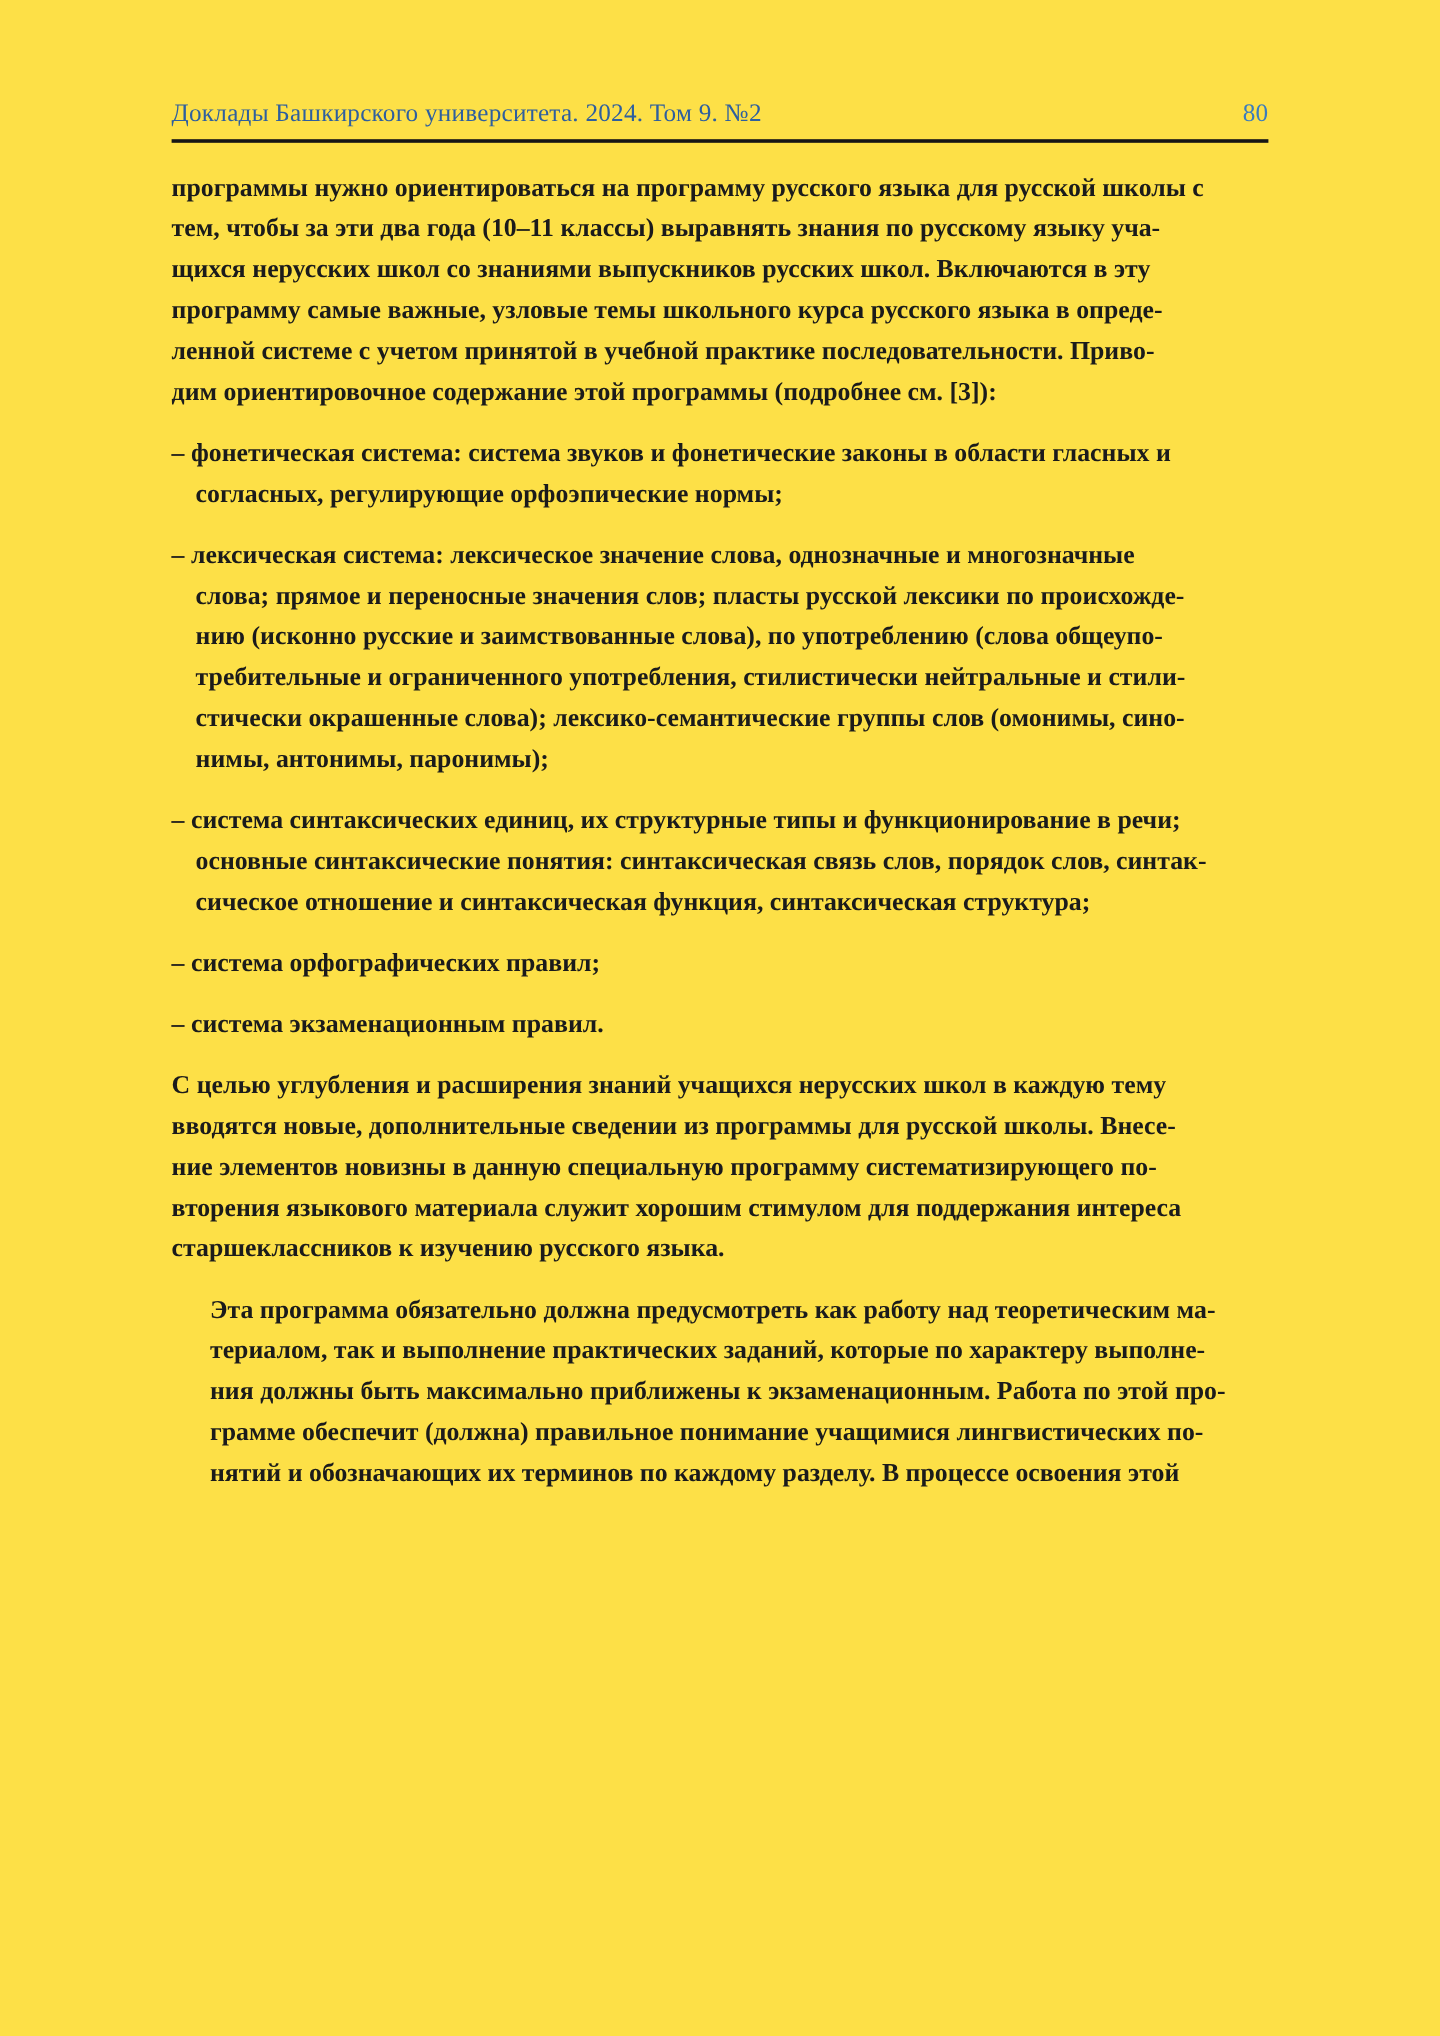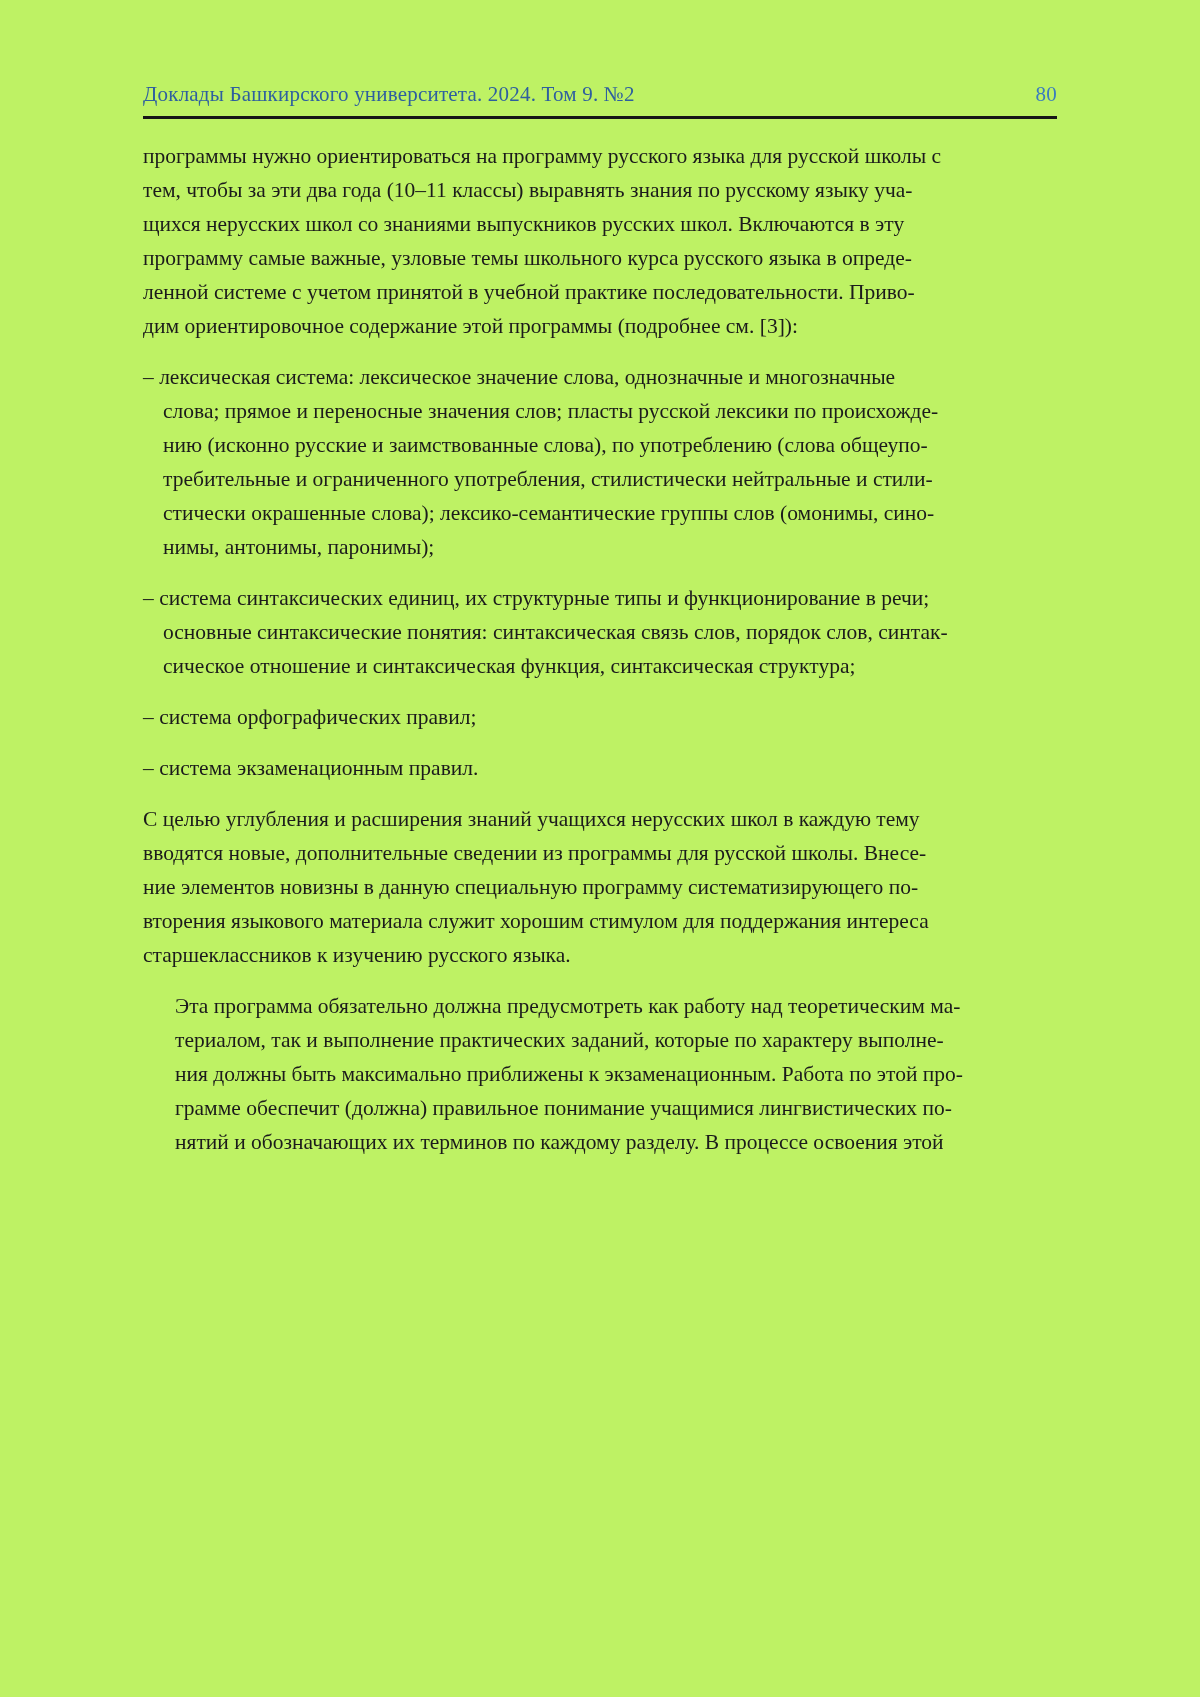--- a/index.html
+++ b/index.html
@@ -10,21 +10,21 @@
   body {
     width: 1200px;
     height: 1697px;
     font-family: "Liberation Serif", "DejaVu Serif", serif;
     position: relative;
     overflow: hidden;
   }
   .sheet {
     position: absolute;
     inset: 0;
-    background: #bef264;
+    background: #fde047;
   }
   .page-header {
     position: absolute;
     left: 143px;
     right: 143px;
     top: 82px;
     display: flex;
     justify-content: space-between;
     align-items: baseline;
     font-size: 21px;
@@ -45,20 +45,21 @@
   }
   .body-text {
     position: absolute;
     left: 143px;
     width: 916px;
     top: 139px;
     font-size: 21.5px;
     line-height: 34px;
     color: #1b1b1b;
     text-align: left;
+    font-weight: bold;
   }
   .para {
     margin: 0 0 17px 0;
     white-space: pre-line;
   }
   .bullet {
     margin: 0 0 17px 0;
     white-space: pre-line;
     padding-left: 20px;
     text-indent: -20px;
@@ -78,20 +79,22 @@
   <div class="header-rule"></div>
 
   <main class="body-text">
     <p class="para">программы нужно ориентироваться на программу русского языка для русской школы с
 тем, чтобы за эти два года (10–11 классы) выравнять знания по русскому языку уча-
 щихся нерусских школ со знаниями выпускников русских школ. Включаются в эту
 программу самые важные, узловые темы школьного курса русского языка в опреде-
 ленной системе с учетом принятой в учебной практике последовательности. Приво-
 дим ориентировочное содержание этой программы (подробнее см. [3]):</p>
 
+    <p class="bullet">– фонетическая система: система звуков и фонетические законы в области гласных и
+согласных, регулирующие орфоэпические нормы;</p>
 
 
 
     <p class="bullet">– лексическая система: лексическое значение слова, однозначные и многозначные
 слова; прямое и переносные значения слов; пласты русской лексики по происхожде-
 нию (исконно русские и заимствованные слова), по употреблению (слова общеупо-
 требительные и ограниченного употребления, стилистически нейтральные и стили-
 стически окрашенные слова); лексико-семантические группы слов (омонимы, сино-
 нимы, антонимы, паронимы);</p>
 

